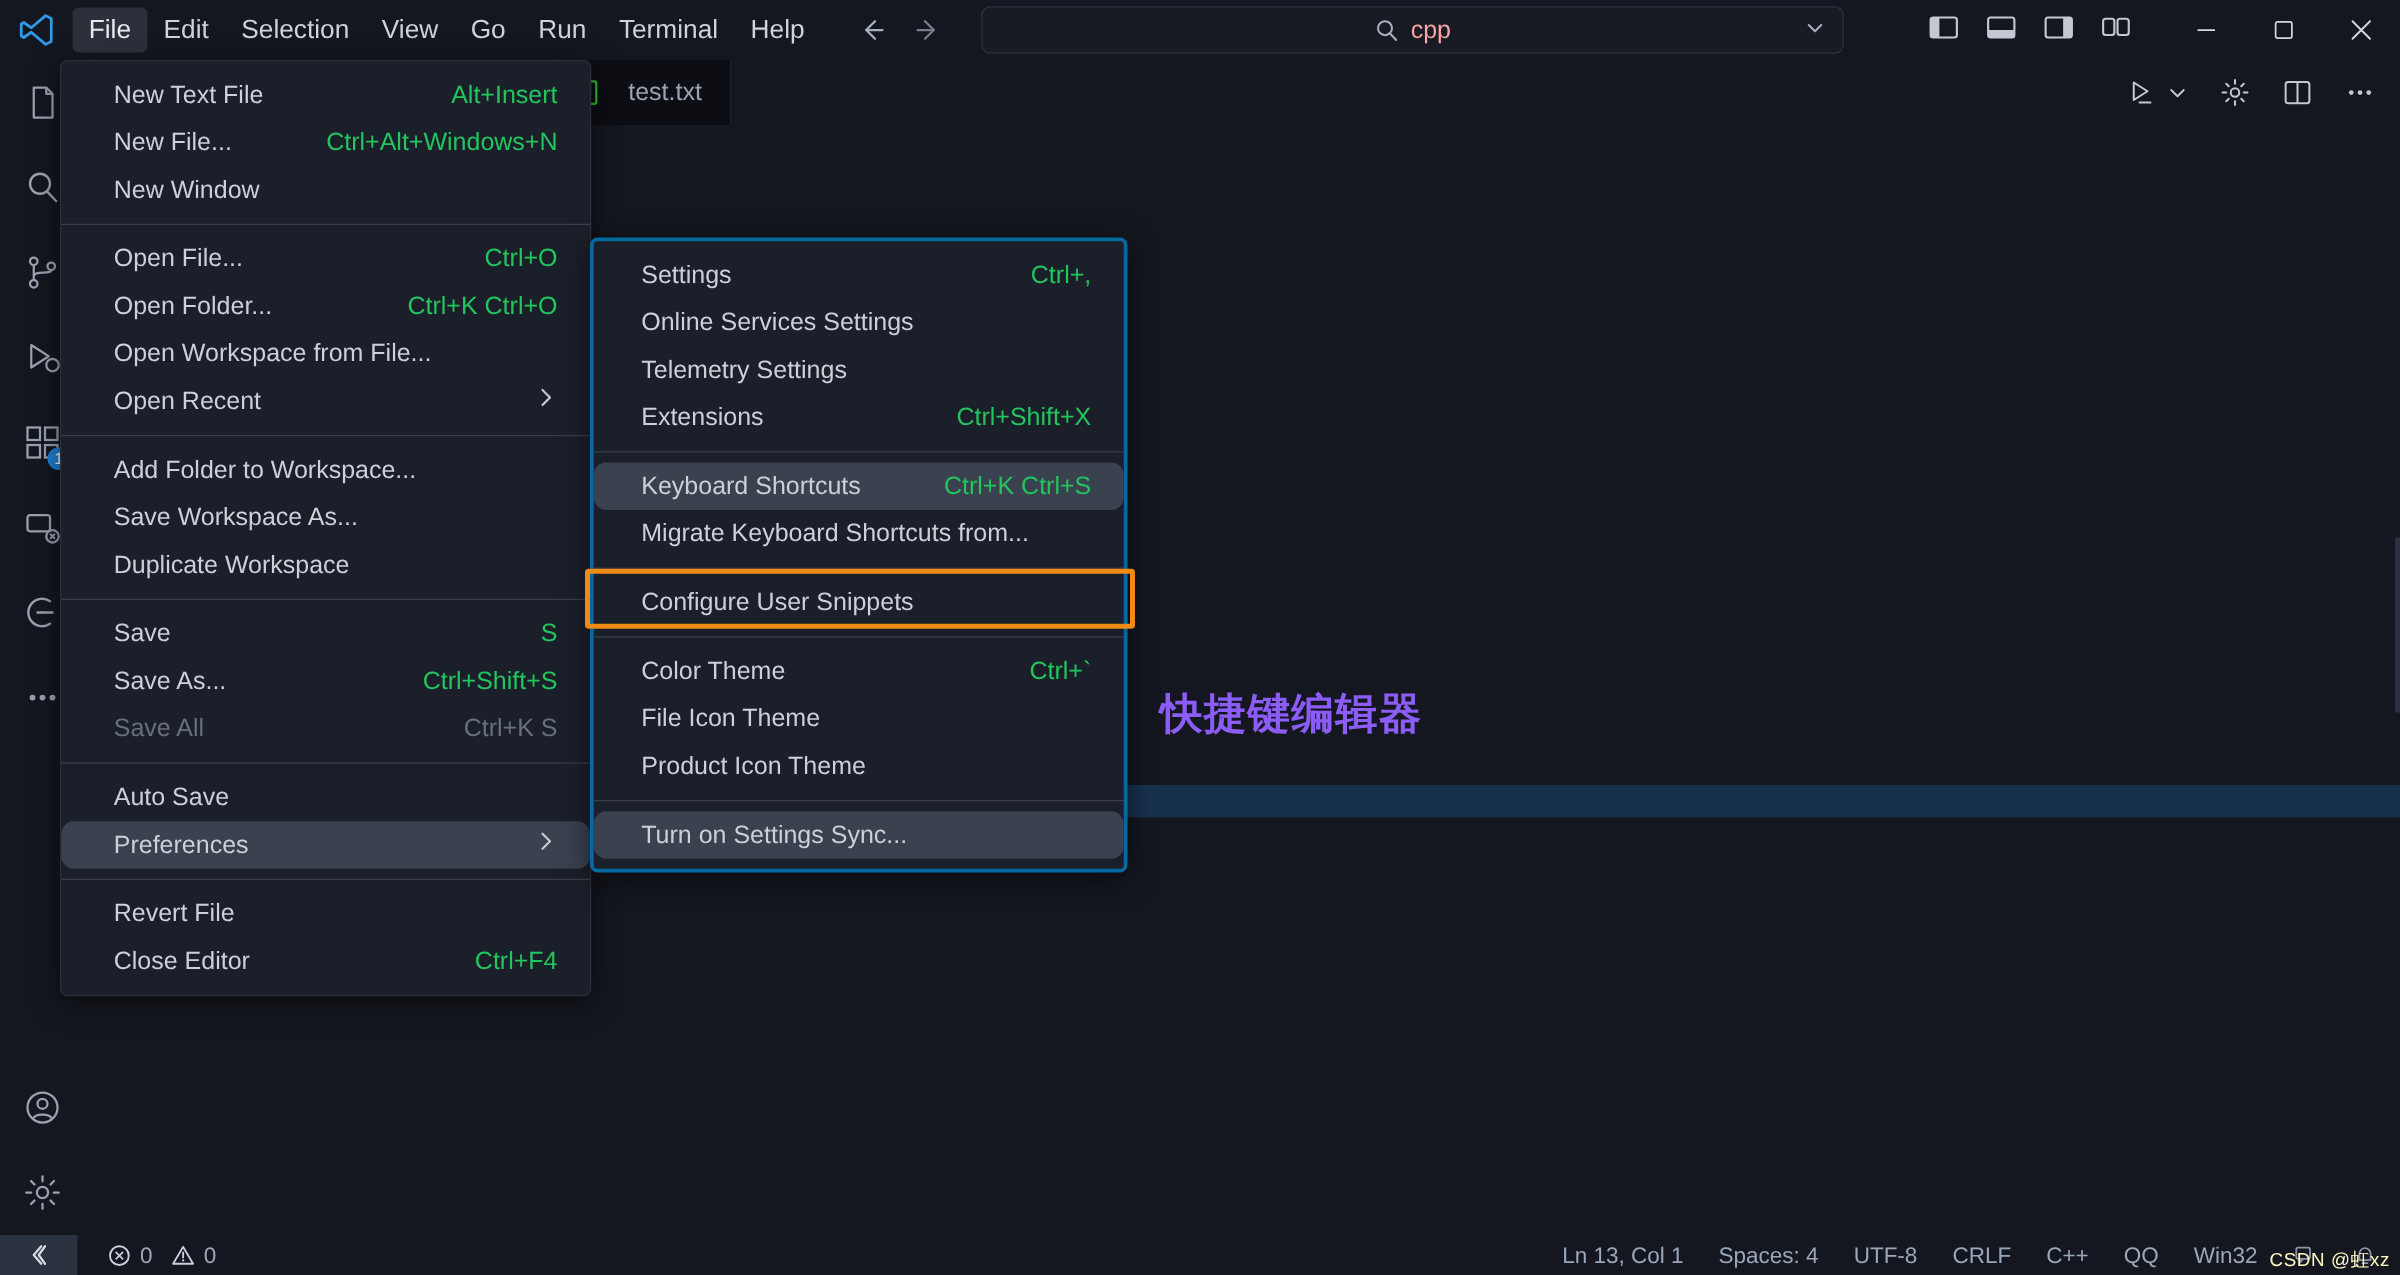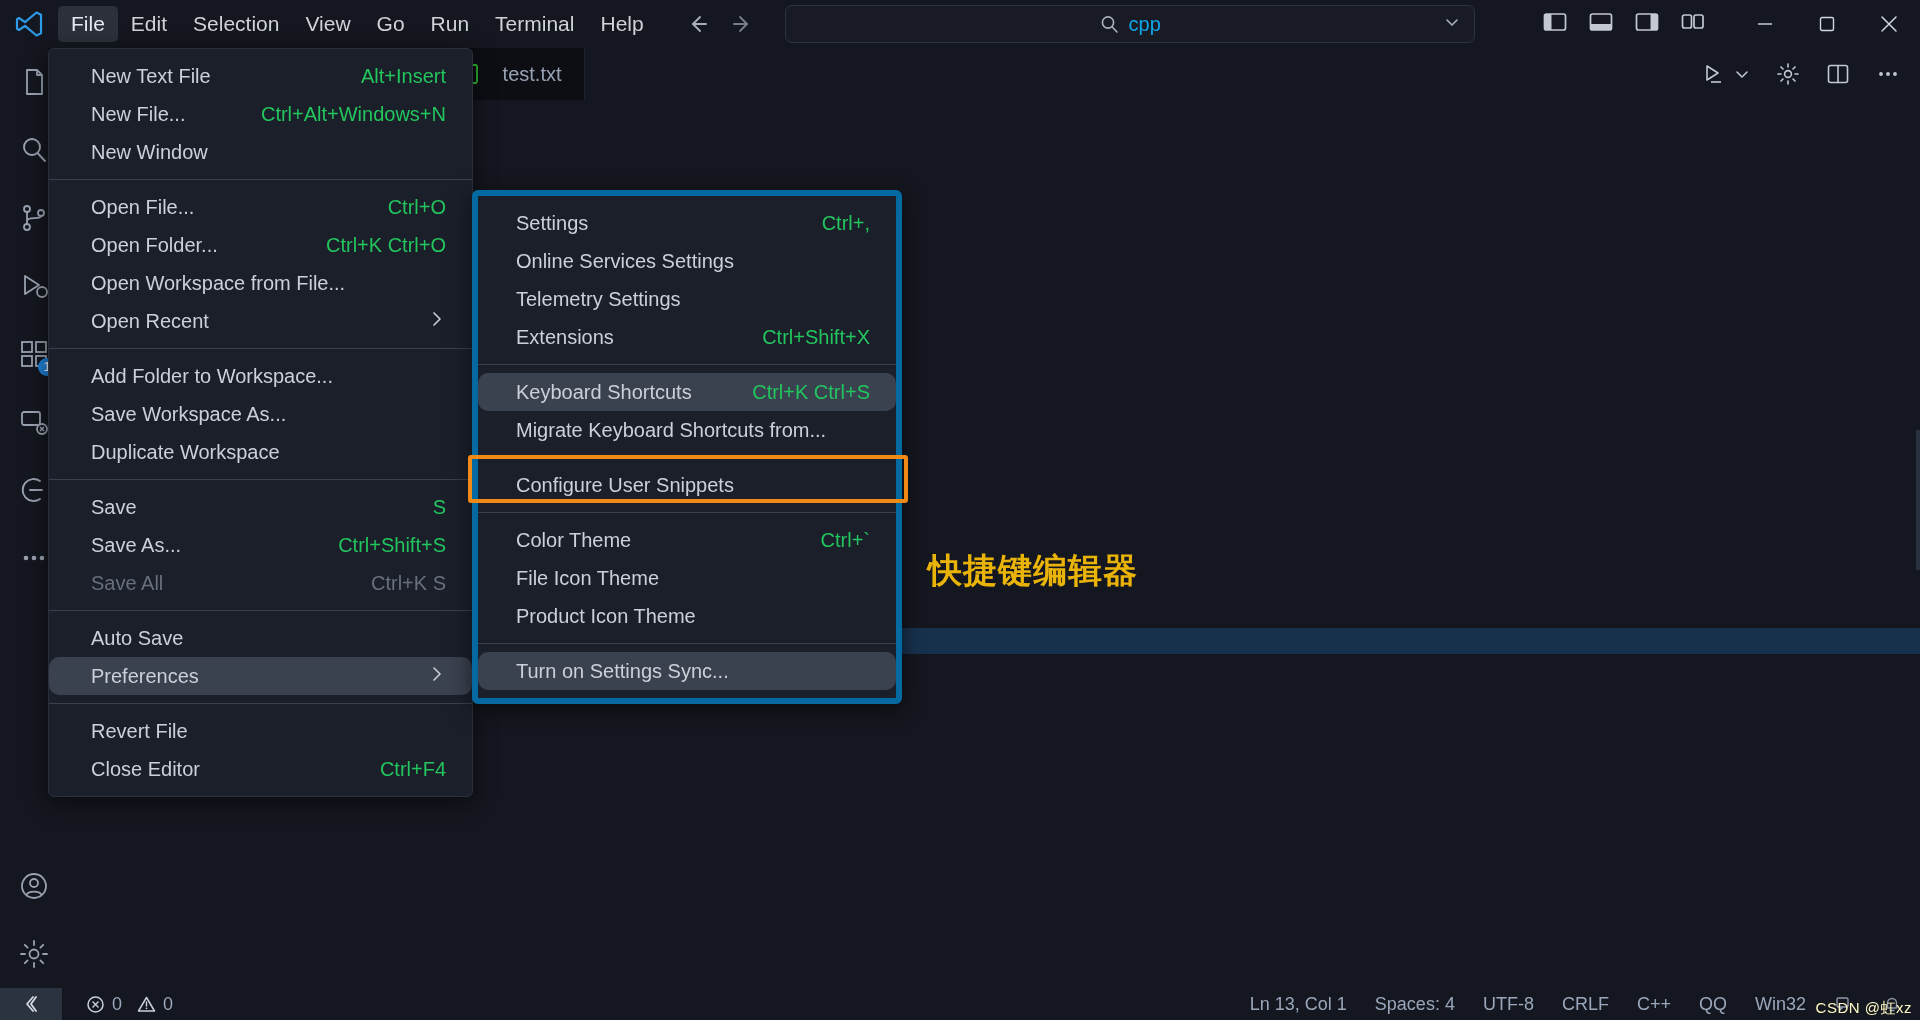--- a/index.html
+++ b/index.html
@@ -31,21 +31,21 @@
 
   .searchbox {
     margin-left: 30px;
     width: 690px; height: 38px;
     background: #181b24;
     border: 1px solid #2d3341;
     border-radius: 7px;
     display: flex; align-items: center; justify-content: center;
     position: relative;
   }
-  .search-inner { display: flex; align-items: center; gap: 9px; color: #0ea5e9; font-size: 20px; }
+  .search-inner { display: flex; align-items: center; gap: 9px; color: #fca5a5; font-size: 20px; }
   .search-chevron { position: absolute; right: 12px; color: #aab1be; }
 
   .winctl-group { display: flex; align-items: center; margin-left: auto; }
   .layout-icons { display: flex; align-items: center; gap: 20px; color: #c3c8d2; padding-right: 26px; }
   .wbtn { width: 62px; height: 48px; display: flex; align-items: center; justify-content: center; color: #d2d6de; }
 
   
   .activitybar {
     position: absolute; top: 48px; left: 0; width: 68px; height: 940px;
     background: #14171f;
@@ -86,21 +86,21 @@
     position: absolute; right: 20px; top: 0; height: 52px;
     display: flex; align-items: center; gap: 26px; color: #c3c8d2;
   }
 
   .editor-body {
     position: absolute; left: 0; top: 52px; width: 1852px; height: 888px;
     background: #14171f;
   }
   .chinese-note {
     position: absolute; left: 860px; top: 448px;
-    font-size: 34px; font-weight: bold; color: #eab308;
+    font-size: 34px; font-weight: bold; color: #8b5cf6;
     letter-spacing: 1px;
     font-family: "DejaVu Sans", sans-serif;
   }
   .sel-band {
     position: absolute; left: 0; top: 528px; width: 1852px; height: 26px;
     background: #17314d;
   }
   .right-scroll-tick {
     position: absolute; right: 0; top: 330px; width: 4px; height: 140px; background: #2a3140;
   }
@@ -125,21 +125,21 @@
   .mi .kbd { margin-left: auto; color: #22c55e; font-size: 20px; }
   .mi.disabled .label, .mi.disabled .kbd { color: #686f7d; }
   .mi.hl { background: #3a414f; border-radius: 10px; }
   .mi .submenu-arrow { margin-left: auto; color: #c6cad3; }
   .msep { height: 1px; background: #3a3f4b; margin: 8px 0; }
 
   
   .prefmenu {
     position: absolute; left: 472px; top: 190px; width: 430px;
     background: #1b1f29;
-    border: 6px solid #0369a1;
+    border: 3px solid #0369a1;
     border-radius: 6px;
     padding: 8px 0;
     box-shadow: 0 5px 22px rgba(0,0,0,.55);
     z-index: 61;
   }
   .prefmenu .mi { padding: 0 26px 0 38px; }
   .highlight-box {
     position: absolute; left: 468px; top: 455px; width: 440px; height: 48px;
     border: 4px solid #f08a16; border-radius: 3px; z-index: 70; pointer-events: none;
   }

